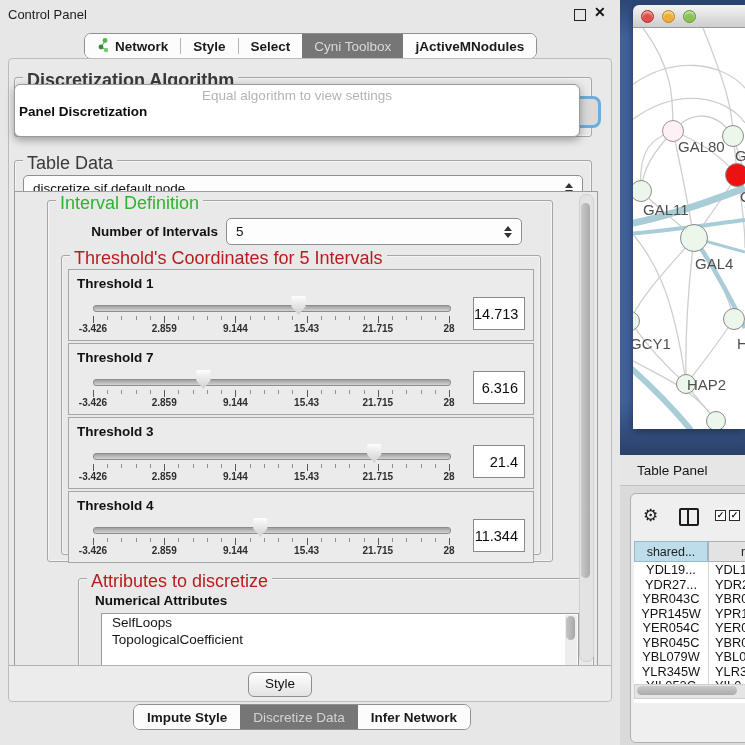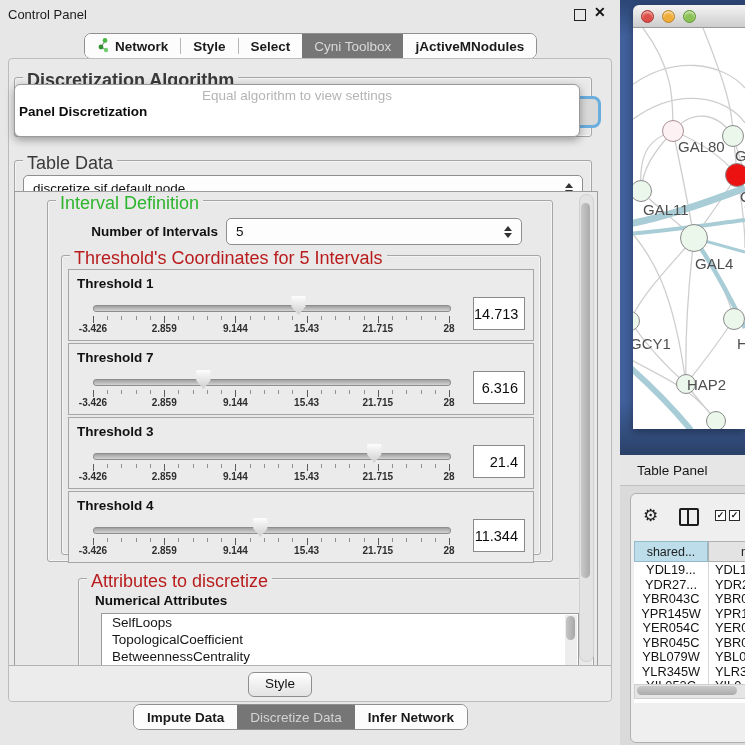--- a/index.html
+++ b/index.html
@@ -410,41 +410,40 @@
           </div>
         </div>
       </div>
 
       <div class="group" id="attrs-group">
         <span class="g-title g-blue">Attributes to discretize</span>
         <div class="abs" id="attrs-sub">Numerical Attributes</div>
         <div class="abs" id="attrs-list">
           <div class="attr-item">SelfLoops</div>
           <div class="attr-item">TopologicalCoefficient</div>
-          <div class="attr-item">BetweennessCentrality</div>
           <div id="attrs-vscroll">
               <div class="thumb"></div>
             </div>
         </div>
       </div>
     </div>
 
     <div class="abs" id="main-vscroll-wrap" style="left:569px;top:132px;width:18px;height:474px;">
       <div id="main-vscroll" class="abs">
           <div class="thumb"></div>
         </div>
     </div>
 
     <div class="abs" id="apply-bar">
       <div class="abs" id="apply-btn">Style</div>
     </div>
   </div>
 
   <div class="abs" id="bottom-tabs">
-    <div class="btab">Impute Data</div>
+    <div class="btab">Impute Style</div>
     <div class="btab sel">Discretize Data</div>
     <div class="btab">Infer Network</div>
   </div>
 </div>
 
 <div class="abs" id="right-panel">
   <div class="abs" id="net-bg">
     <div class="abs" id="mac-window">
       <div class="abs" id="mac-titlebar">
         <div class="light" id="light-red"></div>

